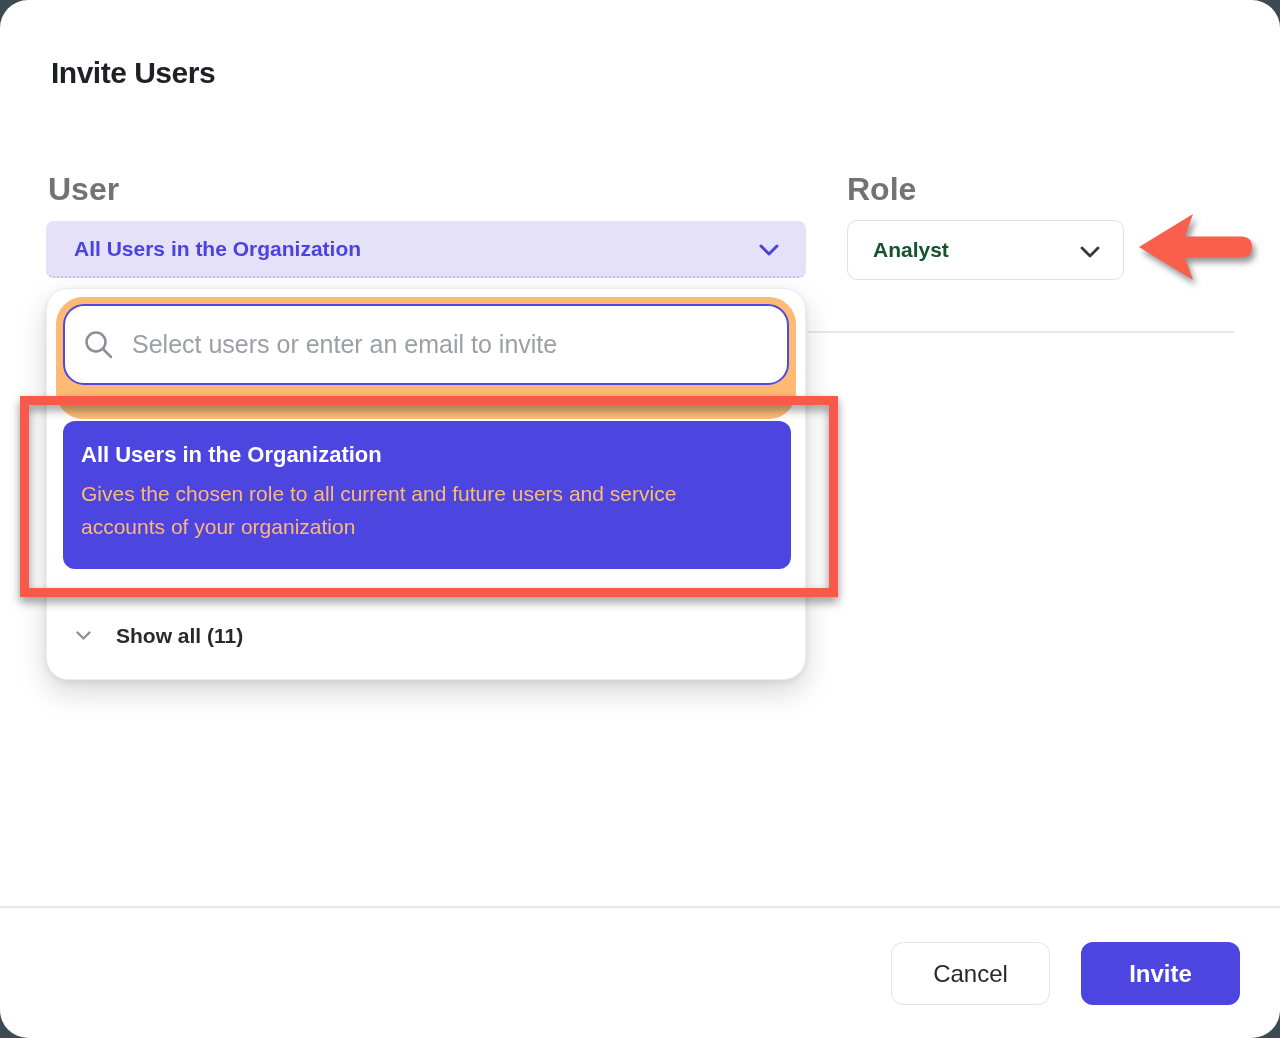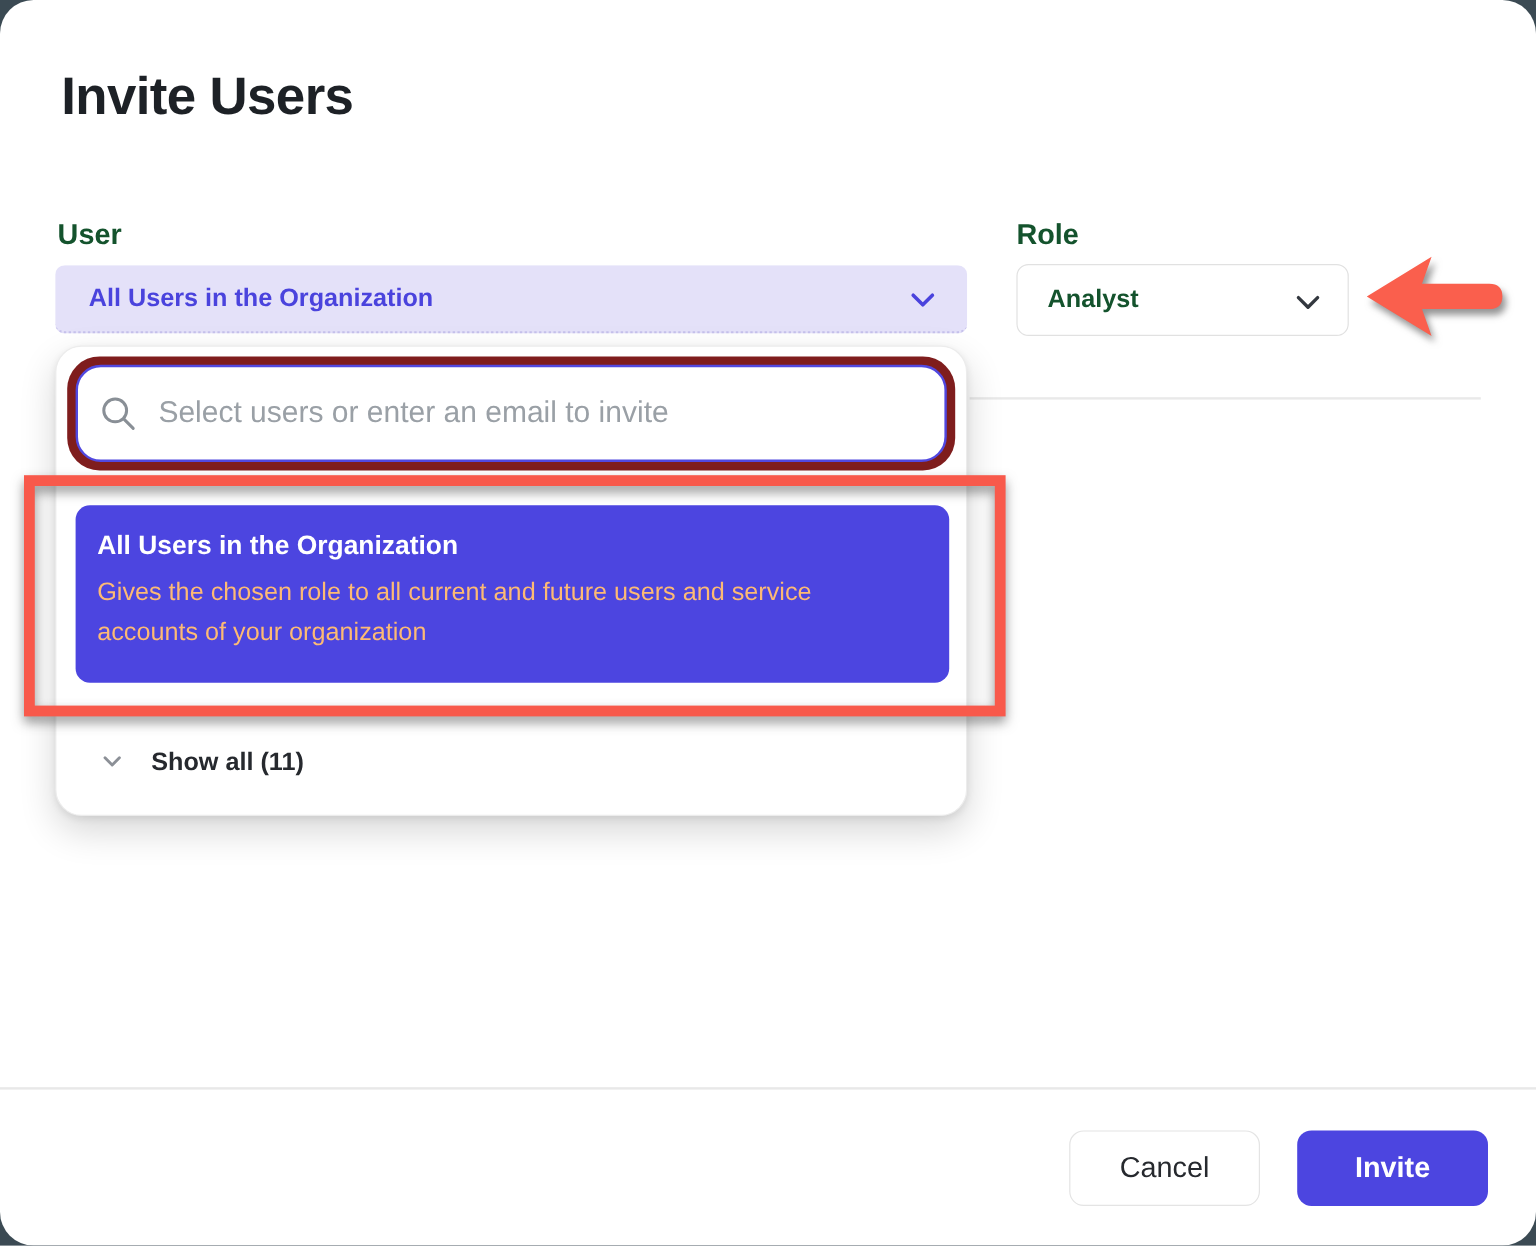--- a/index.html
+++ b/index.html
@@ -11,26 +11,26 @@
     overflow: hidden;
   }
   .modal {
     position: absolute; inset: 0;
     background: #ffffff;
     border-radius: 28px;
     overflow: hidden;
   }
   .modal-title {
     position: absolute; left: 51px; top: 56px;
-    font-size: 44px; font-weight: 700; color: #1d2126;
+    font-size: 30px; font-weight: 700; color: #1d2126;
     letter-spacing: -0.5px;
   }
   .field-label {
-    position: absolute; top: 182px;
-    font-size: 24px; font-weight: 700; color: #14532d;
+    position: absolute; top: 171px;
+    font-size: 32px; font-weight: 700; color: #737373;
   }
   .field-label.user { left: 48px; }
   .field-label.role { left: 847px; }
 
   .user-select {
     position: absolute; left: 46px; top: 221px;
     width: 760px; height: 57px;
     background: #e4e1f9;
     border-radius: 8px;
     border-bottom: 2px dotted #c6c1ec;
@@ -73,22 +73,22 @@
   .dropdown-panel {
     position: absolute; left: 46px; top: 288px;
     width: 760px; height: 392px;
     background: #ffffff;
     border: 1px solid #ececec;
     border-radius: 22px;
     box-shadow: 0 12px 30px rgba(0,0,0,0.16), 0 2px 6px rgba(0,0,0,0.08);
   }
   .search-ring {
     position: absolute; left: 9px; top: 8px;
-    width: 740px; height: 95px;
-    background: #7f1d1d;
+    width: 740px; height: 122px;
+    background: #fdba74;
     border-radius: 27px;
   }
   .search-box {
     position: absolute; left: 7px; top: 7px;
     width: 726px; height: 81px;
     background: #ffffff;
     border: 2.5px solid #5148e0;
     border-radius: 21px;
     display: flex; align-items: center;
     padding: 0 18px;
@@ -117,21 +117,21 @@
   }
   .option-selected .opt-desc {
     font-size: 21px; font-weight: 400; color: #fdba74;
     line-height: 33px; max-width: 680px;
   }
 
   .show-all-row {
     position: absolute; left: 0; top: 612px;
     width: 760px; height: 46px;
     display: flex; align-items: center;
-    padding-left: 38px;
+    padding-left: 28px;
     cursor: pointer;
     position: absolute;
   }
   .dropdown-panel .show-all-row { top: 324px; }
   .show-all-row .chev { margin-right: 24px; }
   .show-all-row .show-all-label {
     font-size: 21px; font-weight: 600; color: #26292e;
   }
 
   .annotation-rect {

